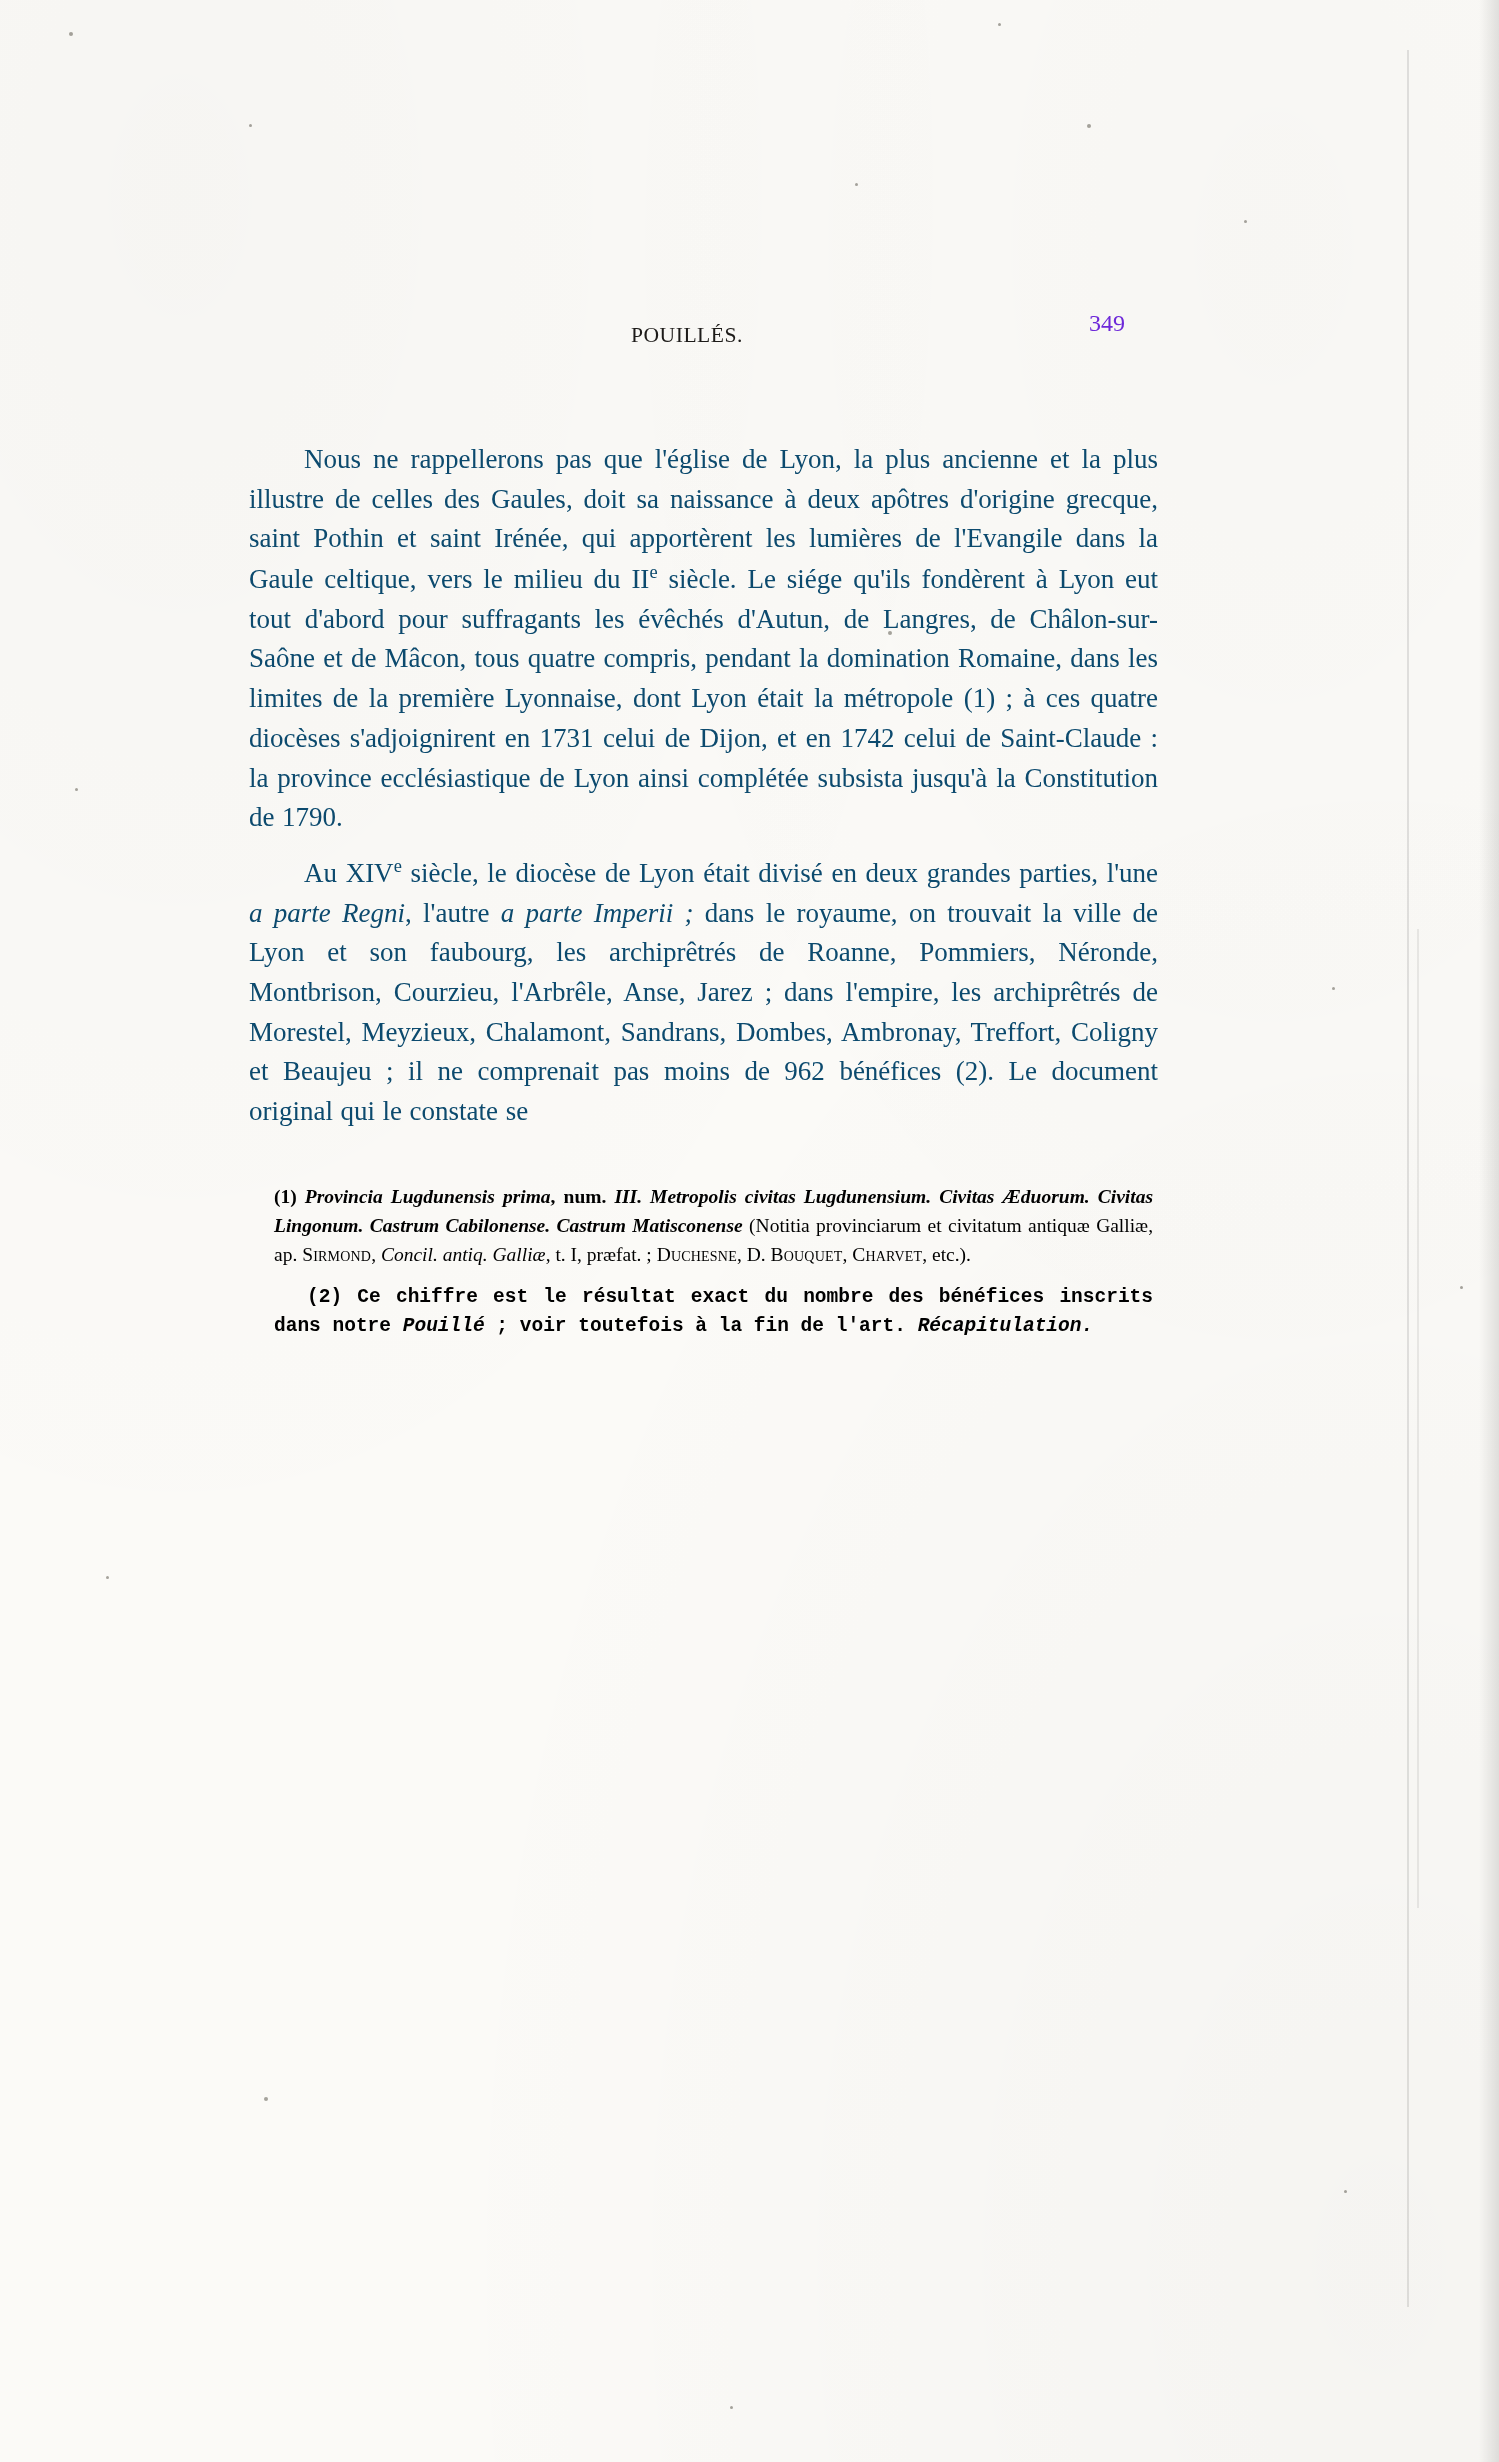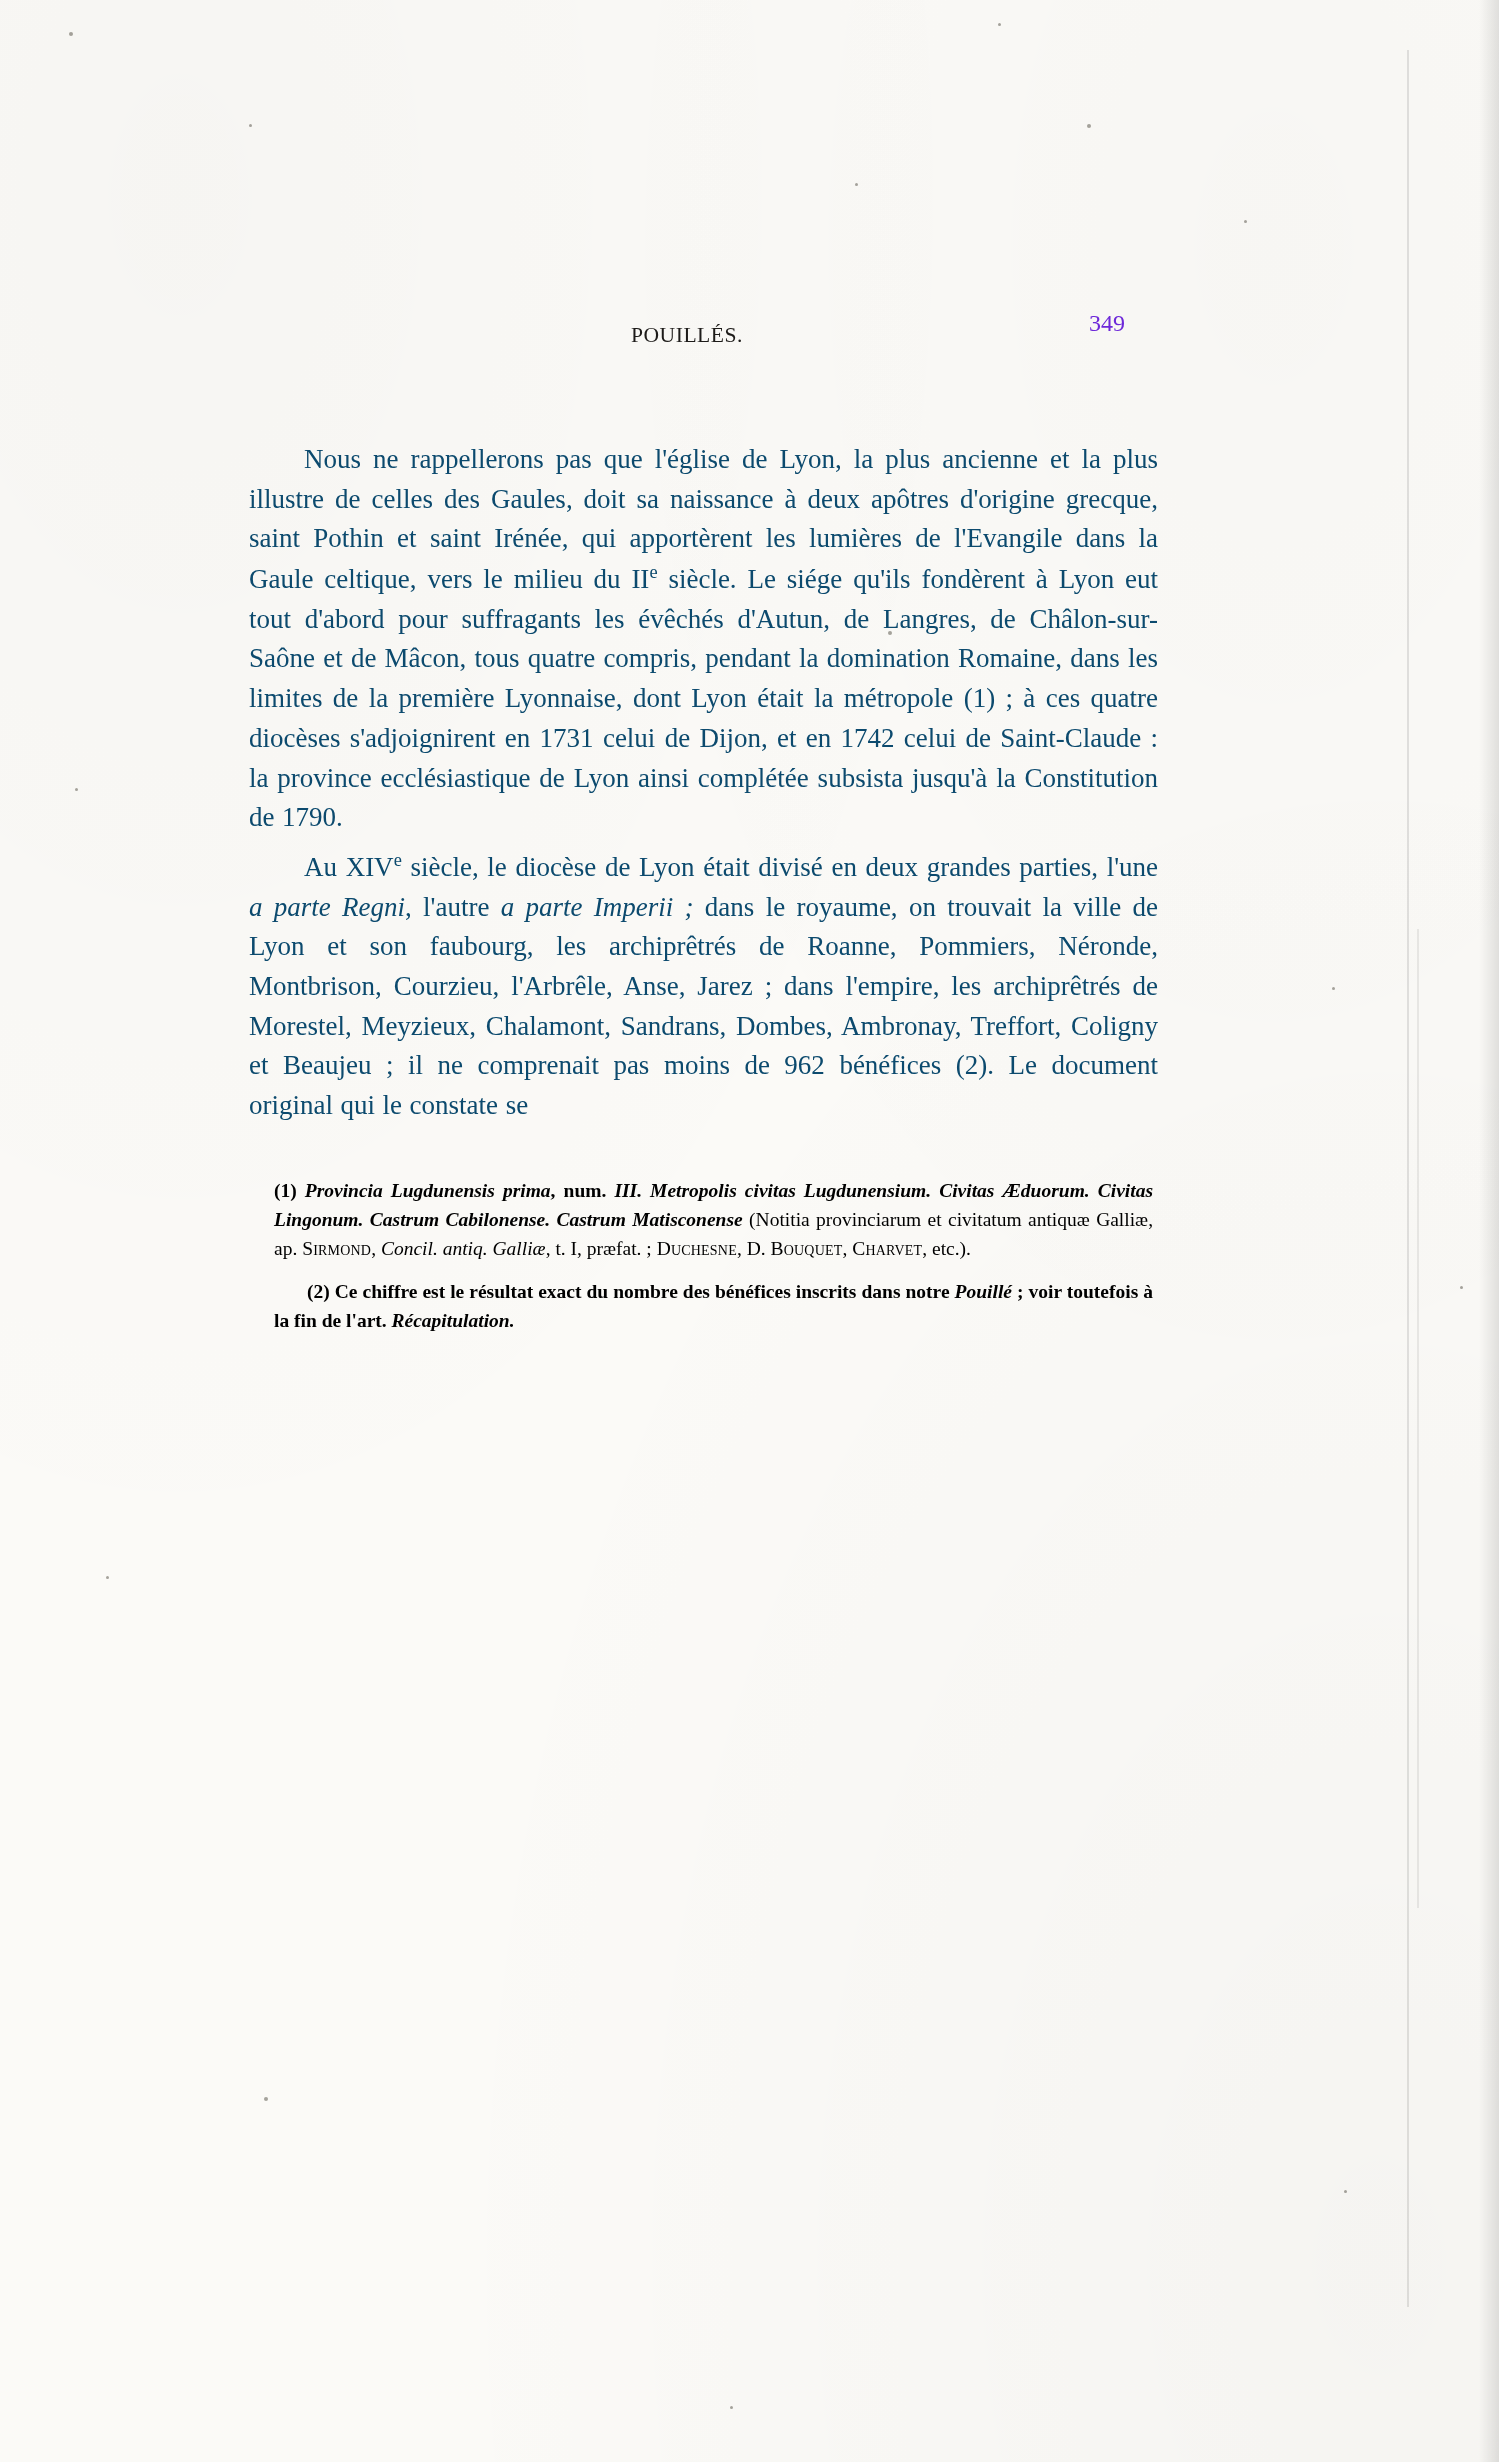--- a/index.html
+++ b/index.html
@@ -108,21 +108,21 @@
   p.body-par {
     font-size: 27px;
     line-height: 1.47;
     margin: 0;
     text-align: justify;
     text-indent: 55px;
     color: #0c4a6e;
     word-spacing: 0.8px;
   }
   p.body-par + p.body-par {
-    margin-top: 9px;
+    margin-top: 15px;
   }
 
   i.it { font-style: italic; }
   .sup { font-size: 0.68em; vertical-align: super; }
 
   .footnotes {
     margin-top: 50px;
     font-size: 19.5px;
     line-height: 1.5;
     color: #000000;
@@ -130,20 +130,21 @@
     width: 879px;
     padding-left: 25px;
   }
   .footnotes p {
     margin: 0 0 5px 0;
     text-align: justify;
   }
   .footnotes p.fn-2 {
     margin-top: 13.3px;
     text-indent: 33px;
+    font-family: Liberation Mono, monospace;
   }
   .fn-num { font-weight: bold; }
   .fn-it { font-style: italic; }
   .fn-bold { font-weight: bold; }
   .smallcaps {
     font-variant: small-caps;
     letter-spacing: 0.2px;
   }
 
   

